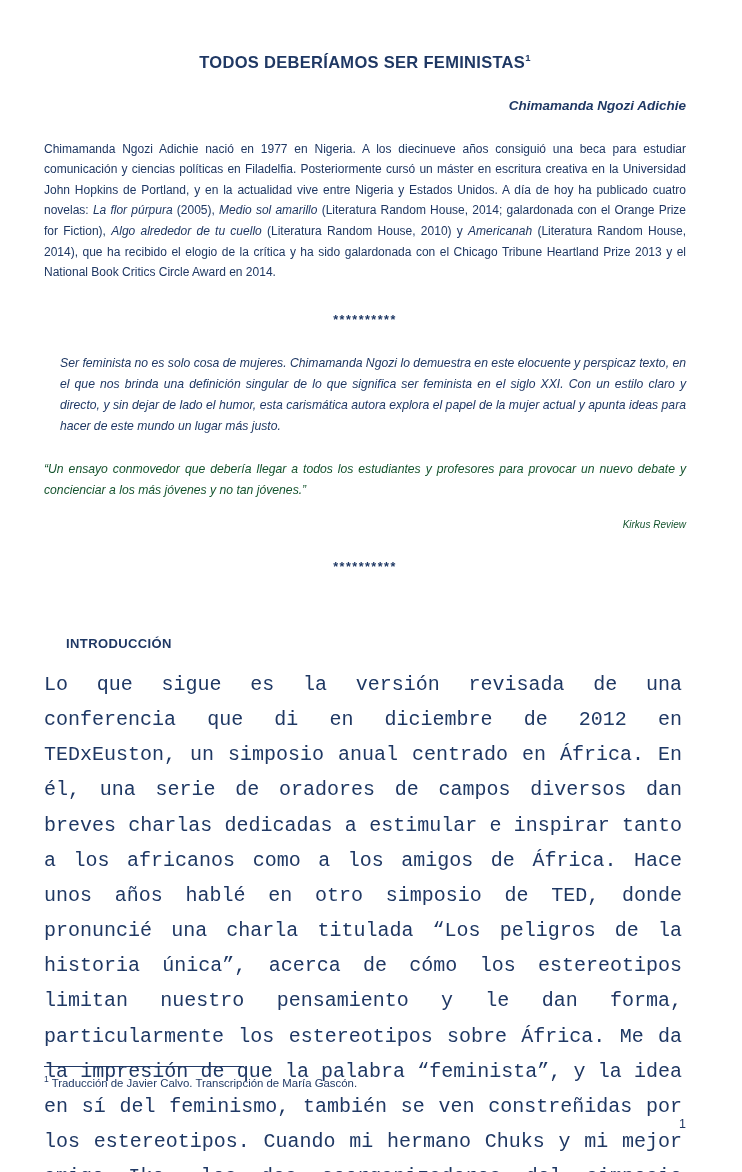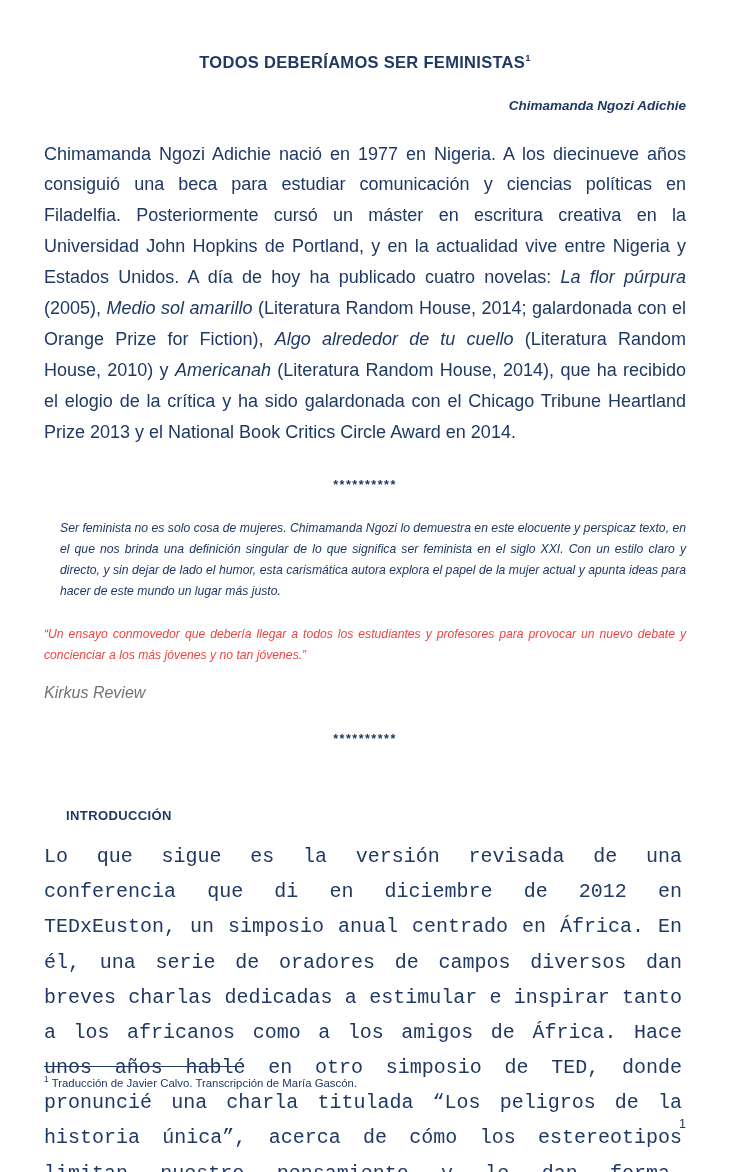--- a/index.html
+++ b/index.html
@@ -36,21 +36,21 @@
   .author {
     text-align: right;
     font-size: 13.5px;
     font-weight: bold;
     font-style: italic;
     color: #1f3864;
     margin: 26px 0 0 0;
   }
   .bio {
     margin: 26px 0 0 0;
-    font-size: 18px;
+    font-size: 12px;
     line-height: 1.72;
     text-align: justify;
     color: #1f3864;
   }
   .bio em { font-style: italic; }
   .stars {
     text-align: center;
     font-size: 12.5px;
     letter-spacing: 1.5px;
     font-weight: bold;
@@ -64,28 +64,28 @@
     line-height: 1.72;
     text-align: justify;
     color: #1f3864;
   }
   .quote {
     margin: 22px 0 0 0;
     font-size: 12.2px;
     font-style: italic;
     line-height: 1.72;
     text-align: justify;
-    color: #ef4444;
+    color: #14532d;
   }
   .attribution {
     margin: 18px 0 0 0;
-    font-size: 16px;
+    font-size: 10px;
     font-style: italic;
-    text-align: left;
-    color: #737373;
+    text-align: right;
+    color: #14532d;
   }
   .section-heading {
     margin: 62px 0 0 0;
     font-size: 13px;
     font-weight: bold;
     letter-spacing: 0.4px;
     color: #1f3864;
     padding-left: 22px;
   }
   .body-text {

